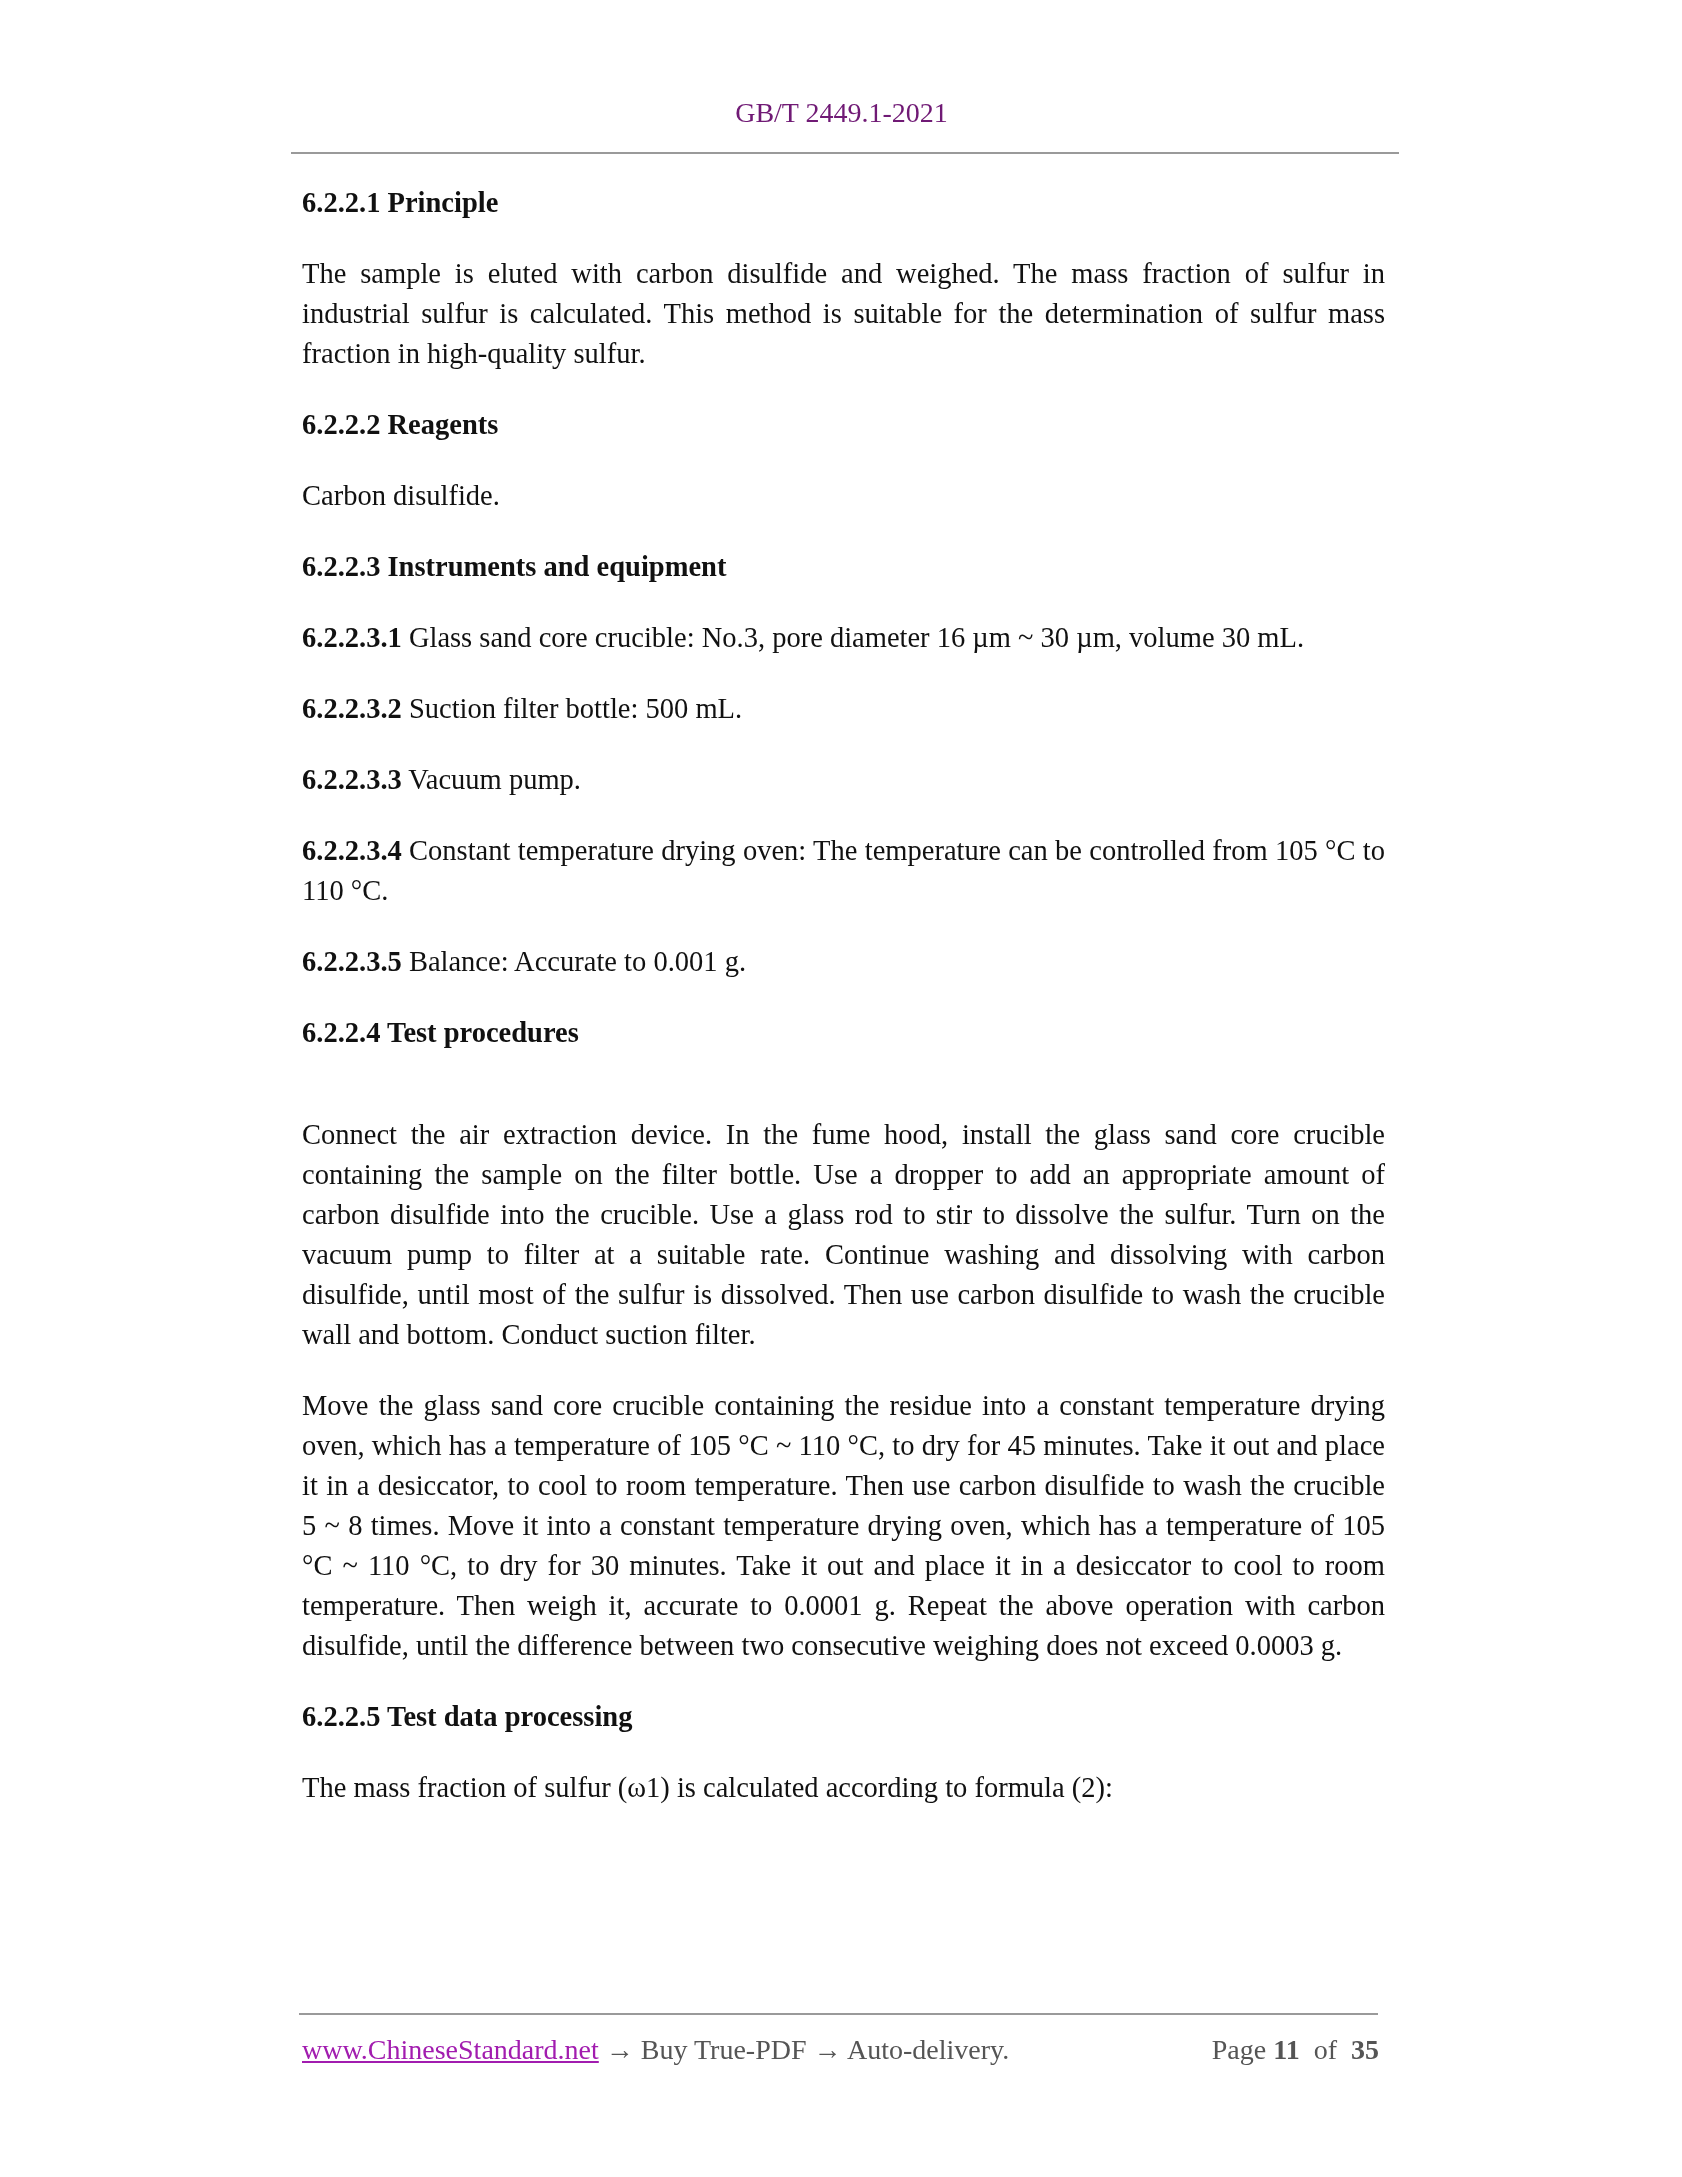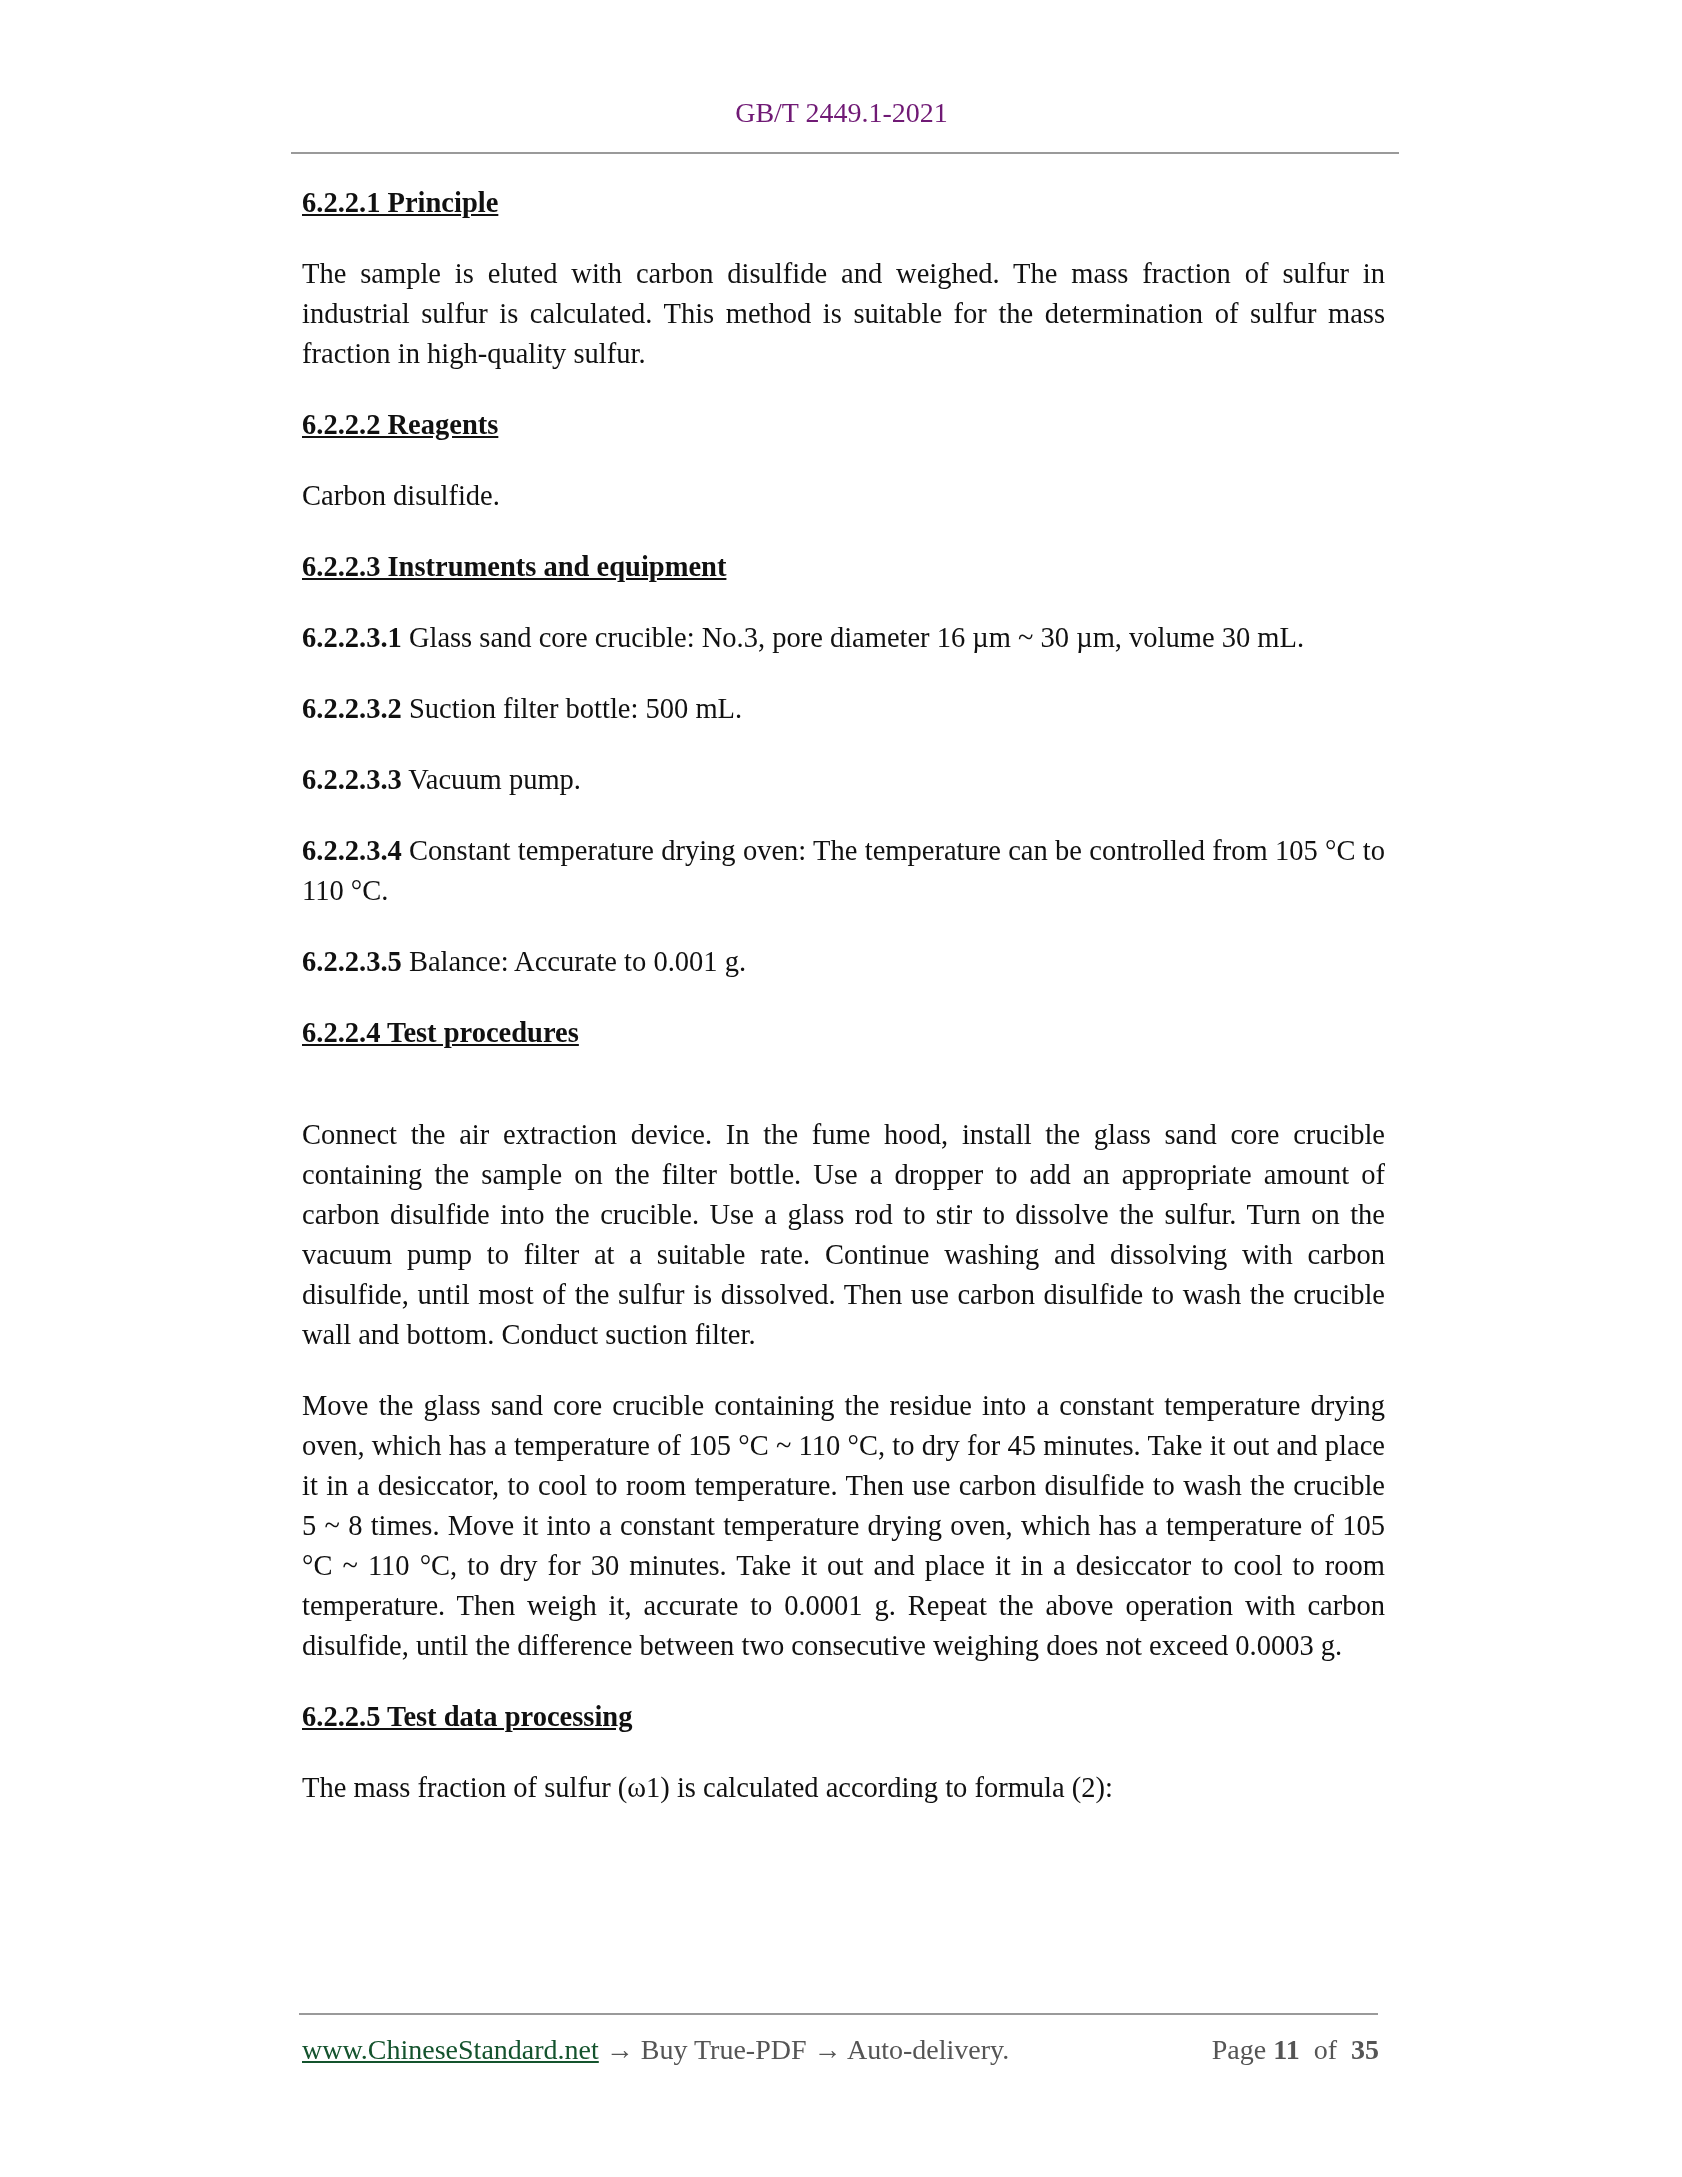--- a/index.html
+++ b/index.html
@@ -4,27 +4,27 @@
 <style>
   html, body { margin: 0; padding: 0; background: #ffffff; }
   body { width: 1683px; height: 2177px; position: relative; overflow: hidden;
          font-family: "Liberation Serif", "DejaVu Serif", serif; color: #111111; }
   .header-title { position: absolute; top: 97px; left: 0; width: 1683px; text-align: center;
                   font-size: 28px; color: #701a75; }
   .rule { position: absolute; height: 1.7px; background: #9a9a9a; }
   .header-rule { top: 152px; left: 291px; width: 1108px; }
   .content { position: absolute; left: 302px; top: 183px; width: 1083px; }
   .content p { margin: 0; font-size: 28.5px; line-height: 40px; text-align: justify; }
-  .content .h { font-weight: bold; text-decoration: underline; }
+  .content .h { font-weight: bold; }
   .content b { font-weight: bold; }
   .gap { height: 31px; }
   .footer-rule { top: 2013px; left: 299px; width: 1079px; }
   .footer { position: absolute; top: 2034px; left: 302px; width: 1077px; font-size: 28px;
             color: #555555; display: flex; justify-content: space-between; }
-  .footer a { color: #14532d; text-decoration: underline; }
+  .footer a { color: #a21caf; text-decoration: underline; }
   .footer .num { font-weight: bold; }
 </style>
 </head>
 <body>
 
 <div class="header-title">GB/T 2449.1-2021</div>
 <div class="rule header-rule"></div>
 
 <div class="content">
   <p class="h">6.2.2.1 Principle</p>

